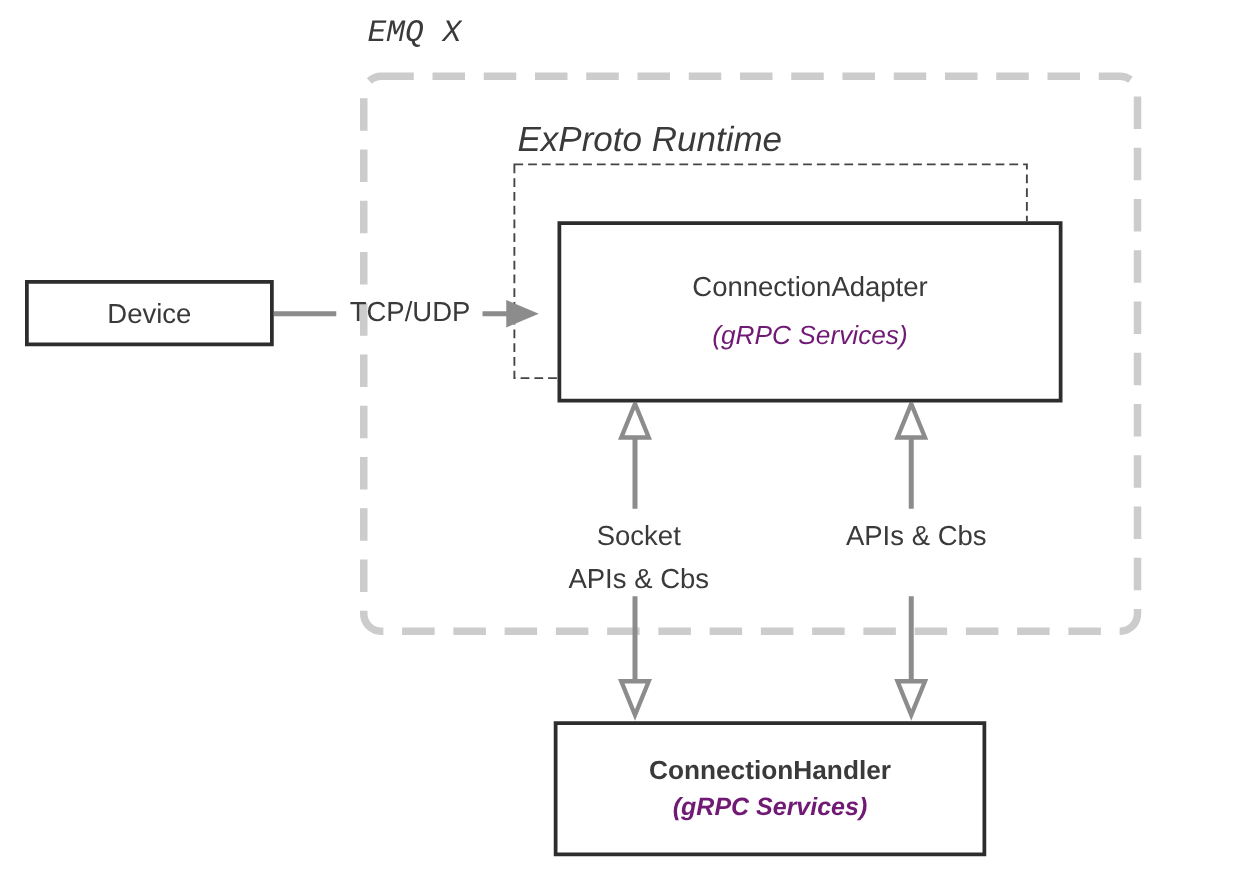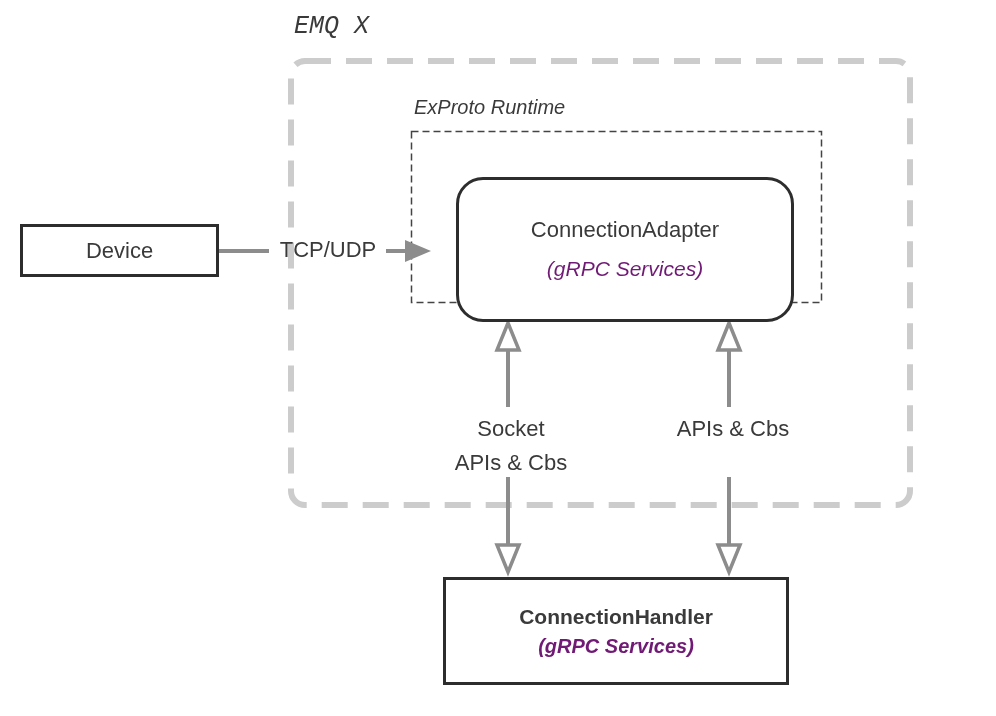--- a/index.html
+++ b/index.html
@@ -23,21 +23,21 @@
     font-size: 25px;
     font-style: italic;
     font-weight: 500;
     color: #3a3a3a;
     white-space: nowrap;
     font-family: Liberation Mono, monospace;
   }
   .runtime-title {
     position: absolute;
     left: 414px; top: 96px;
-    font-size: 20px;
+    font-size: 28px;
     font-style: italic;
     font-weight: 500;
     color: #3a3a3a;
     white-space: nowrap;
   }
   .node {
     position: absolute;
     box-sizing: border-box;
     background: #ffffff;
     border: 3px solid #2d2d2d;
@@ -45,22 +45,22 @@
     flex-direction: column;
     align-items: center;
     justify-content: center;
     text-align: center;
   }
   .node-device {
     left: 20px; top: 224px;
     width: 199px; height: 53px;
   }
   .node-adapter {
-    left: 456px; top: 177px;
-    width: 338px; height: 145px; border-radius: 27px;
+    left: 446px; top: 177px;
+    width: 404px; height: 145px;
   }
   .node-handler {
     left: 443px; top: 577px;
     width: 346px; height: 108px; font-weight: bold;
   }
   .node-label { font-size: 22px; line-height: 1.45; color: #3a3a3a; }
   .node-sublabel { font-size: 21px; font-style: italic; line-height: 1.45; color: #701a75; }
   .node-handler .node-label { font-size: 21px; line-height: 1.4; }
   .node-handler .node-sublabel { font-size: 20px; line-height: 1.4; }
   .node-adapter .node-label { margin-bottom: 8px; }

